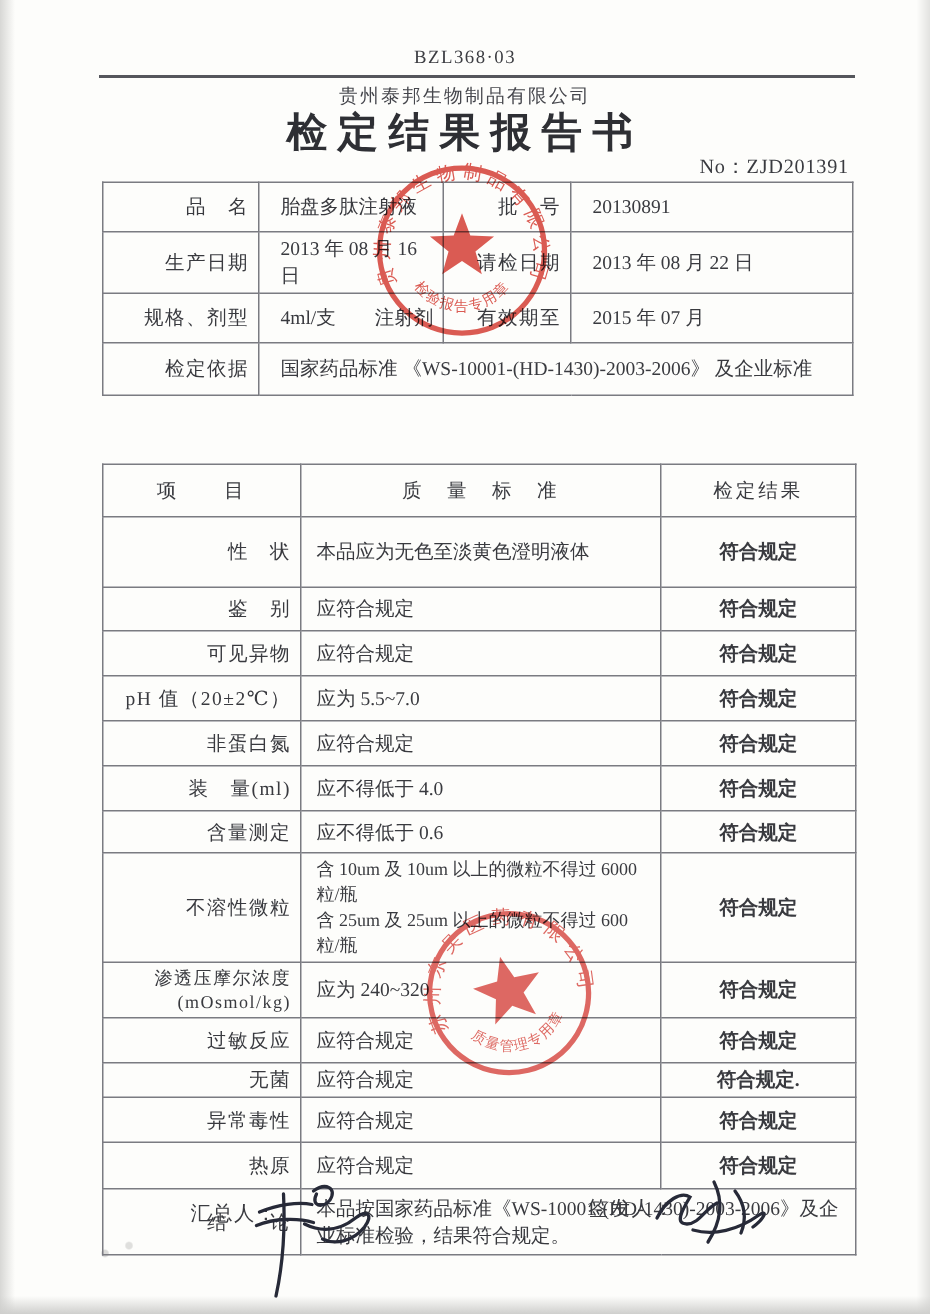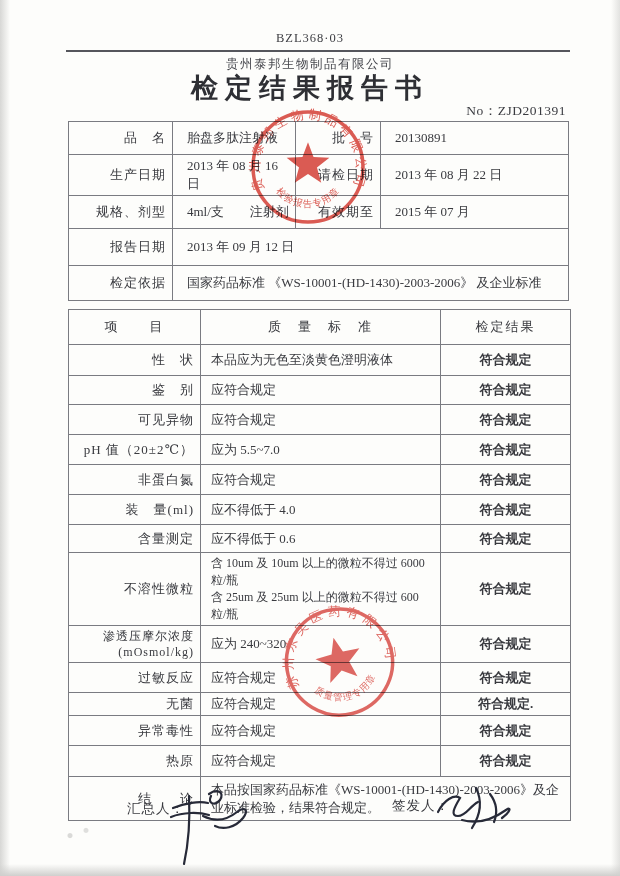--- a/index.html
+++ b/index.html
@@ -82,44 +82,40 @@
     <td class="val">2013 年 08 月 16 日</td>
     <td class="lbl">请检日期</td>
     <td class="val">2013 年 08 月 22 日</td>
   </tr>
   <tr style="height:33px">
     <td class="lbl">规格、剂型</td>
     <td class="val">4ml/支　　注射剂</td>
     <td class="lbl">有效期至</td>
     <td class="val">2015 年 07 月</td>
   </tr>
-  <tr style="height:37px">
-    <td class="lbl">报告日期</td>
-    <td class="val" colspan="3">2013 年 09 月 12 日</td>
-  </tr>
   <tr style="height:35px">
     <td class="lbl">检定依据</td>
     <td class="val" colspan="3">国家药品标准 《WS-10001-(HD-1430)-2003-2006》 及企业标准</td>
   </tr>
 </tbody>
   </table>
 
 <table class="t2">
   <colgroup>
       <col style="width:132px">
       <col style="width:240px">
       <col style="width:130px">
     </colgroup>
   <tbody>
       <tr style="height:35px">
     <th>项　　目</th>
     <th>质　量　标　准</th>
     <th>检定结果</th>
   </tr>
-  <tr style="height:31px">
+  <tr style="height:47px">
     <td class="lbl">性　状</td>
     <td class="std">本品应为无色至淡黄色澄明液体</td>
     <td class="ctr">符合规定</td>
   </tr>
   <tr style="height:29px">
     <td class="lbl">鉴　别</td>
     <td class="std">应符合规定</td>
     <td class="ctr">符合规定</td>
   </tr>
   <tr style="height:30px">

